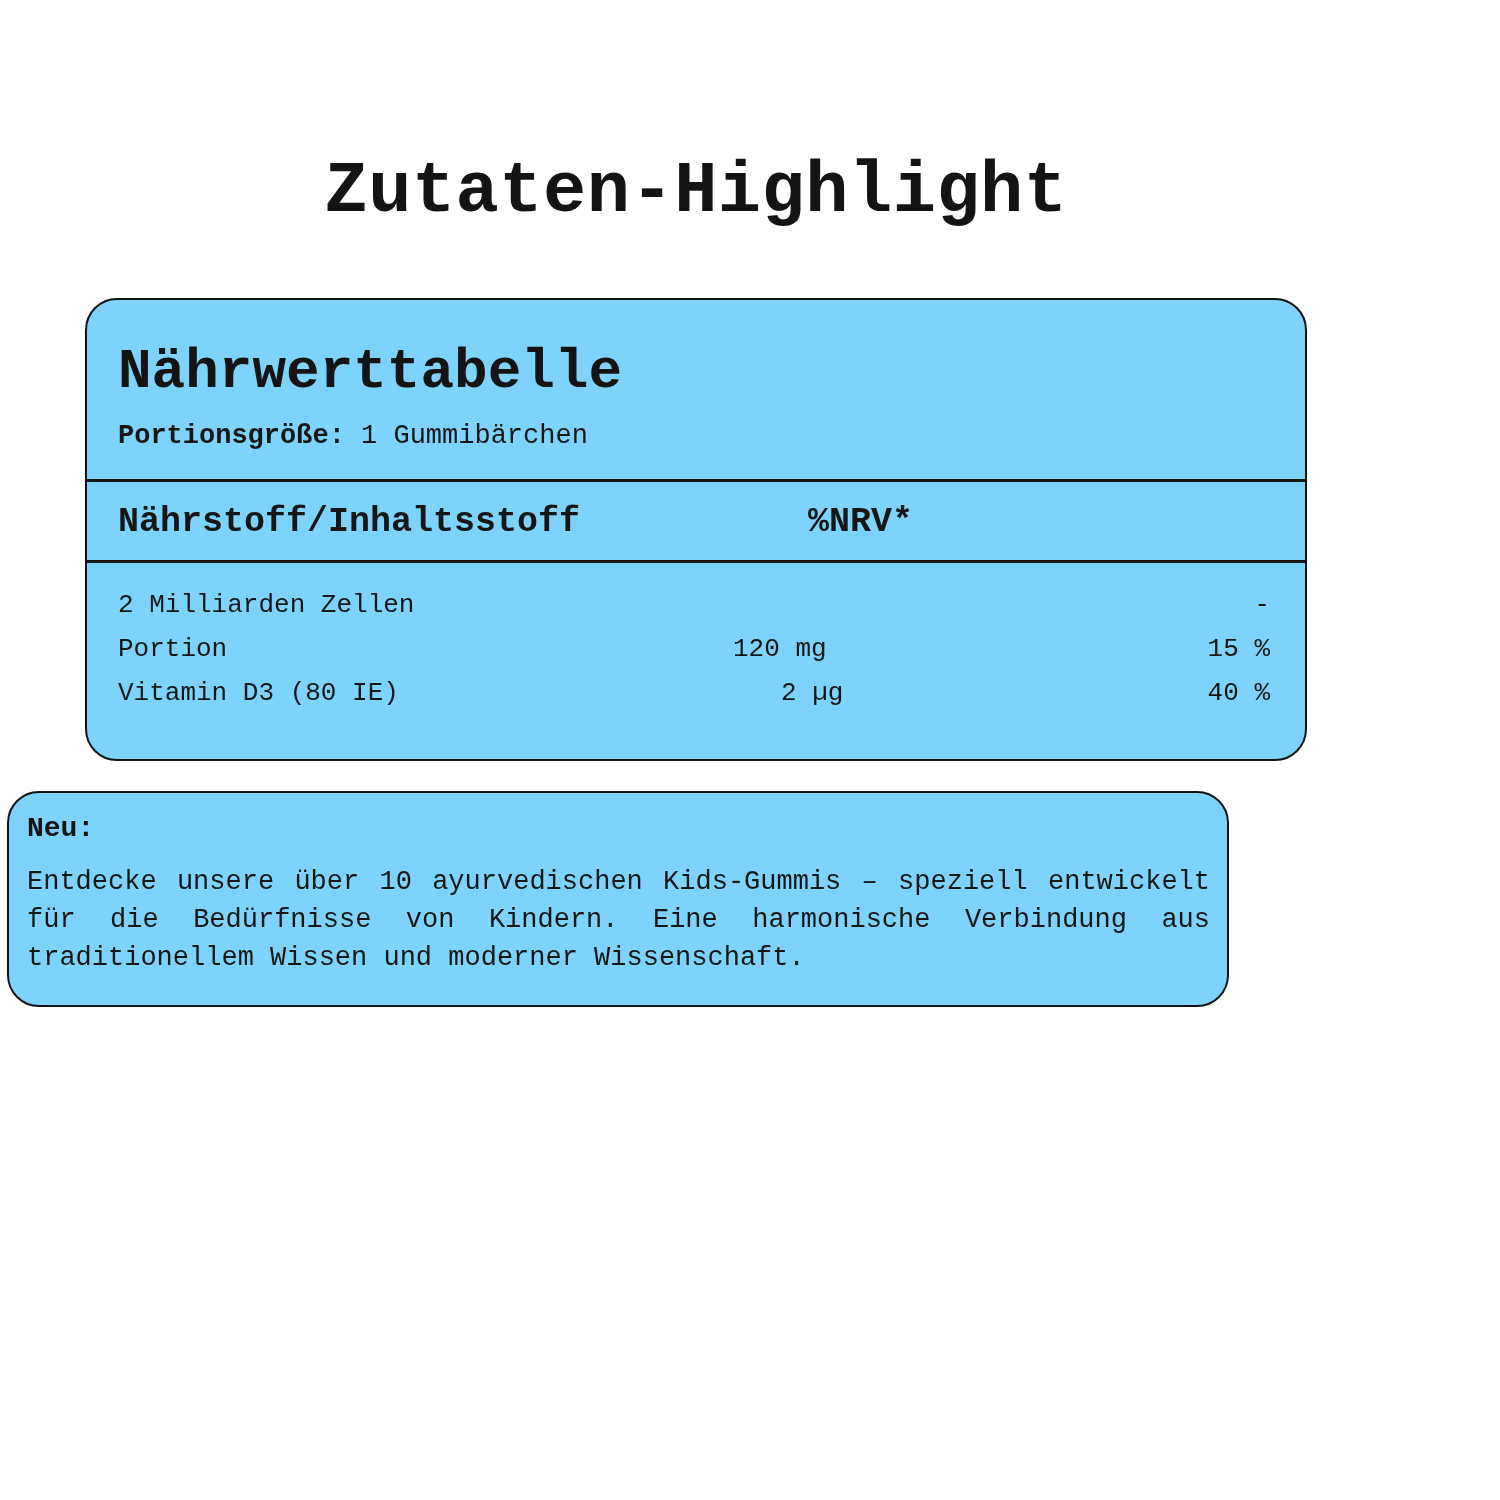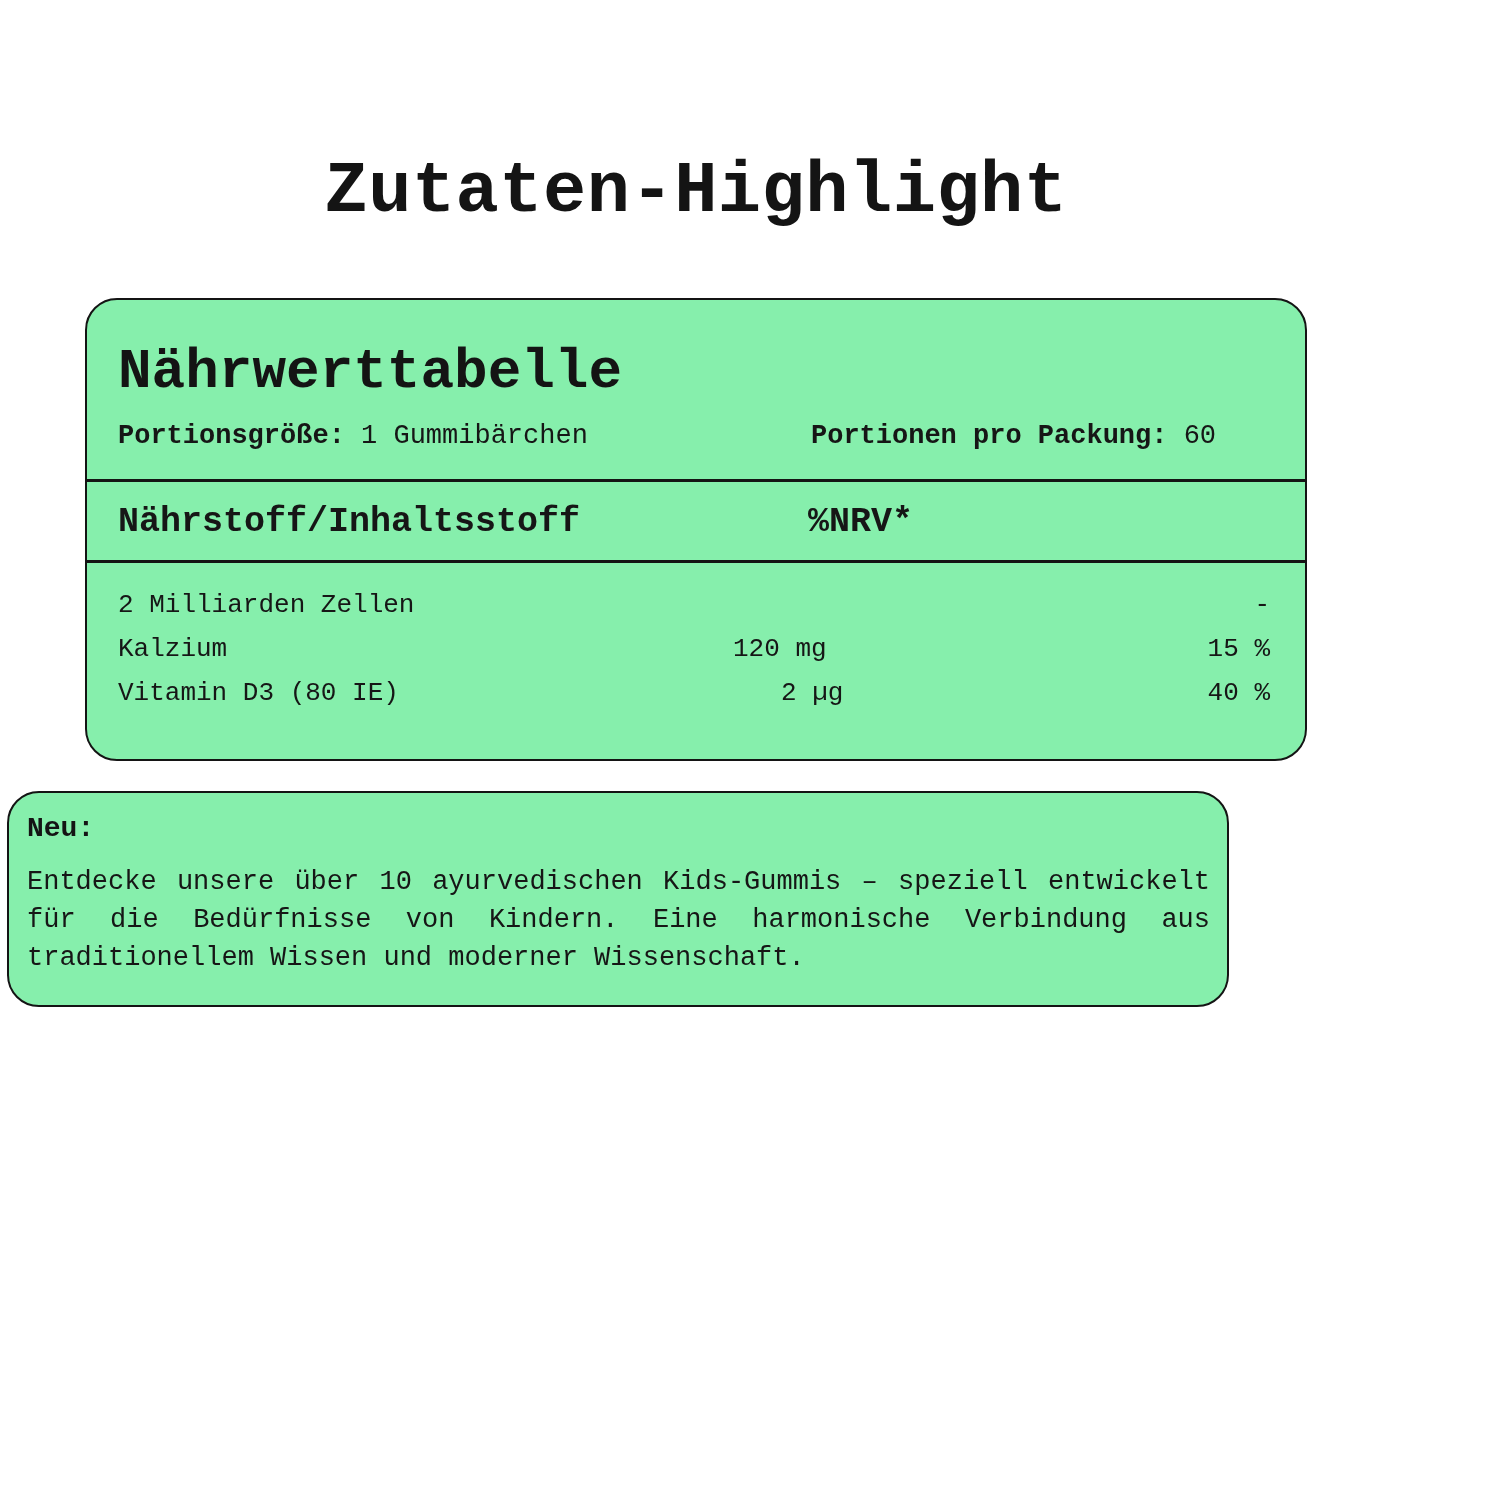--- a/index.html
+++ b/index.html
@@ -26,21 +26,21 @@
     font-weight: 600;
     line-height: 1.3;
     color: #141414;
     letter-spacing: 0.5px;
   }
   .card {
     width: 1222px;
     margin: 0 auto;
     border: 2.5px solid #141414;
     border-radius: 32px;
-    background: #86efac;
+    background: #7dd3fc;
   }
   .nutrition-card { margin-top: 58px; }
   .card-head { padding: 40px 35px 0 31px; }
   .nutrition-heading {
     margin: 0;
     font-size: 56px;
     font-weight: 600;
     line-height: 1.15;
     color: #141414;
   }
@@ -109,45 +109,41 @@
   <h1 class="page-title">Zutaten-Highlight</h1>
 
   <section class="card nutrition-card">
     <div class="card-head">
       <h2 class="nutrition-heading">Nährwerttabelle</h2>
       <div class="serving-row">
         <div class="serving-item first">
           <span class="serving-label">Portionsgröße:</span>
           <span class="serving-value">1 Gummibärchen</span>
         </div>
-        <div class="serving-item">
-          <span class="serving-label">Portionen pro Packung:</span>
-          <span class="serving-value">60</span>
-        </div>
       </div>
     </div>
 
     <div class="divider"></div>
 
     <div class="table-head">
       <div class="c1">Nährstoff/Inhaltsstoff</div>
       <div class="c3">%NRV*</div>
     </div>
 
     <div class="divider"></div>
 
     <div class="table-body">
 
         <div class="t-row">
           <div class="c2">2 Milliarden Zellen</div>
           <div class="c3">-</div>
         </div>
 
         <div class="t-row">
-          <div class="c1">Kalzium</div>
+          <div class="c1">Portion</div>
           <div class="c2">120 mg</div>
           <div class="c3">15 %</div>
         </div>
 
         <div class="t-row">
           <div class="c1">Vitamin D3 (80 IE)</div>
           <div class="c2">2 µg</div>
           <div class="c3">40 %</div>
         </div>
       </div>

